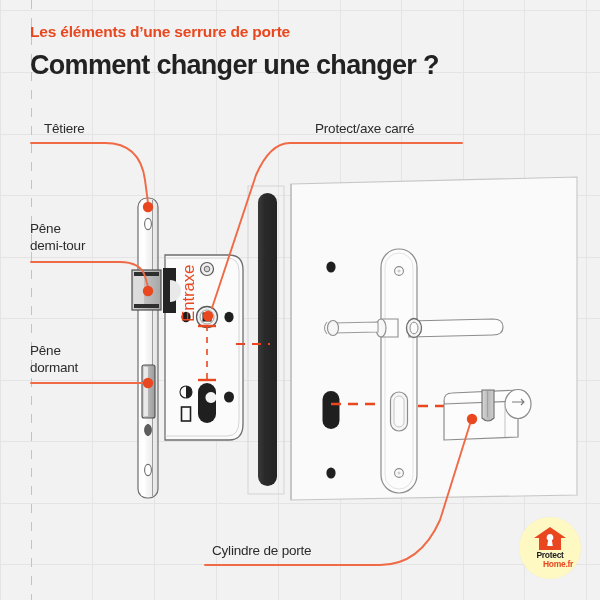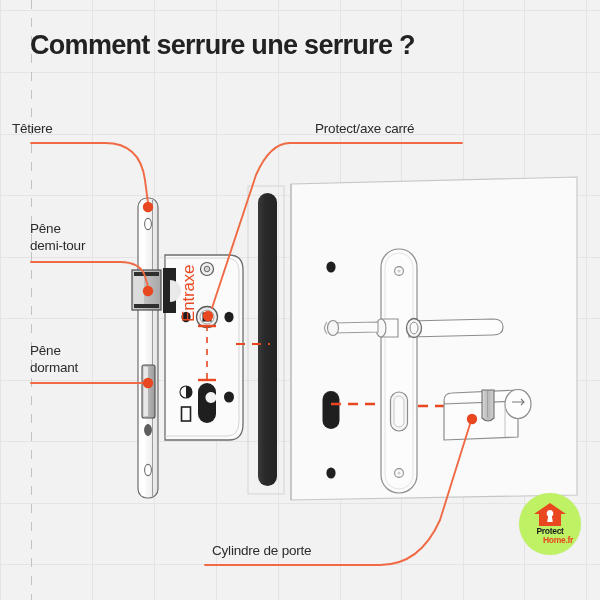--- a/index.html
+++ b/index.html
@@ -21,34 +21,34 @@
     line-height:20px;margin:0;white-space:nowrap;
   }
   .title{
     color:#222222;font-size:27px;font-weight:bold;letter-spacing:-0.7px;
     line-height:34px;margin:6px 0 0 0;white-space:nowrap;
   }
   .lbl{
     position:absolute;color:#2b2b2b;font-size:13.5px;line-height:17px;
     font-weight:normal;white-space:pre-line;letter-spacing:-0.2px;
   }
-  #lbl-tetiere{left:12px;top:120px;text-align:right;}
+  #lbl-tetiere{left:44px;top:120px;text-align:right;}
   #lbl-demitour{left:30px;top:220px;}
   #lbl-dormant{left:30px;top:342px;}
   #lbl-fouillot{left:315px;top:120px;}
   #lbl-cylindre{left:212px;top:542px;}
   .entraxe{
     position:absolute;left:179px;top:322px;
     color:#e8471f;font-size:17px;font-weight:normal;letter-spacing:-0.2px;
     transform:rotate(-90deg);transform-origin:left top;
     white-space:nowrap;
   }
   #logo{
-    position:absolute;left:519px;top:493px;width:62px;height:62px;
-    border-radius:50%;background:#bef264;
+    position:absolute;left:519px;top:517px;width:62px;height:62px;
+    border-radius:50%;background:#fef9c3;
     display:flex;flex-direction:column;align-items:center;justify-content:center;
     box-shadow:0 0 0 0.5px rgba(0,0,0,0.03);
   }
   #logo .house{margin-bottom:1px;}
   .logo-t1{font-size:8.5px;font-weight:bold;color:#1d1d1d;line-height:9px;letter-spacing:-0.3px;}
   .logo-t2{font-size:8.5px;font-weight:bold;color:#e8471f;line-height:9px;letter-spacing:-0.3px;padding-left:16px;}
 </style>
 </head>
 <body>
 
@@ -76,21 +76,22 @@
       <line x1="0" y1="318.5" x2="600" y2="318.5"></line>
       <line x1="0" y1="380.5" x2="600" y2="380.5"></line>
       <line x1="0" y1="441.5" x2="600" y2="441.5"></line>
       <line x1="0" y1="503.5" x2="600" y2="503.5"></line>
       <line x1="0" y1="564.5" x2="600" y2="564.5"></line>
     </g>
     <line x1="31.5" y1="0" x2="31.5" y2="600" stroke="#c3c3c3" stroke-width="1" stroke-dasharray="9 9" shape-rendering="crispEdges"></line>
   </svg>
 
   <div class="hdr">
-    <h1 class="title">Comment serrure une serrure ?</h1>
+    <p class="kicker">Les éléments d’une serrure de porte</p>
+    <h1 class="title">Comment changer une changer ?</h1>
   </div>
 
   <svg width="600" height="600" viewBox="0 0 600 600" style="position:absolute;inset:0;">
     <defs>
       <linearGradient id="gMetalV" x1="0" y1="0" x2="1" y2="0">
         <stop offset="0" stop-color="#ffffff"></stop>
         <stop offset="0.45" stop-color="#f7f7f7"></stop>
         <stop offset="1" stop-color="#e3e3e3"></stop>
       </linearGradient>
       <linearGradient id="gBolt" x1="0" y1="0" x2="1" y2="0">

